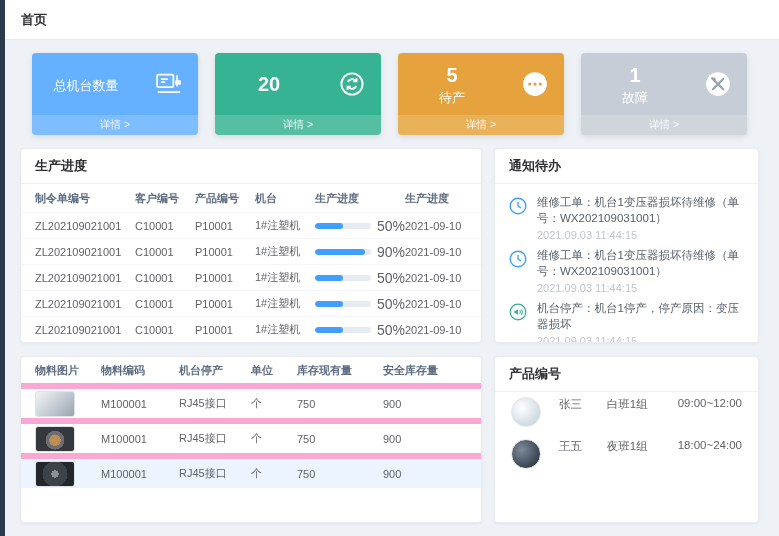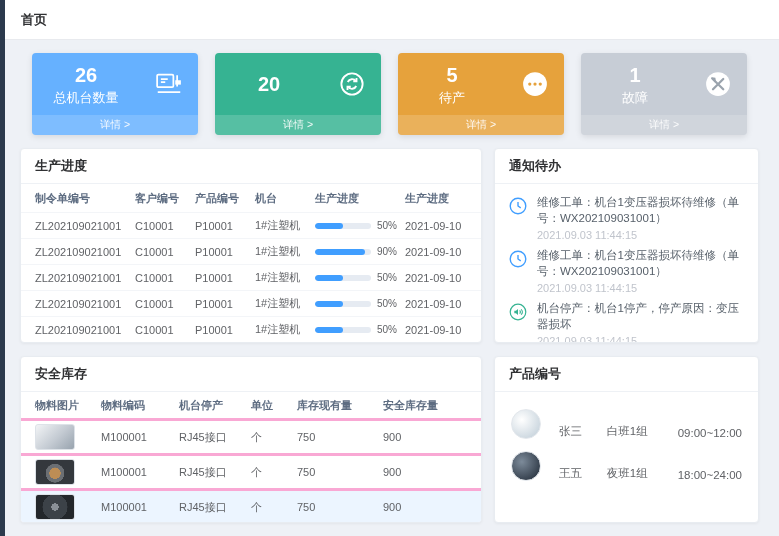--- a/index.html
+++ b/index.html
@@ -35,42 +35,42 @@
   .panel-schedule { flex:1; height:167px; }
 
   
   .table { font-size:11px; color:#606266; }
   .tr { display:grid; grid-template-columns:100px 60px 60px 60px 90px 1fr; align-items:center; height:26px; padding:0 14px; }
   .tr-head { height:28px; color:#5e6d82; font-weight:700; }
   .tbody .tr { border-top:1px solid #f3f5f8; cursor:pointer; }
   .pwrap { display:flex; align-items:center; gap:6px; }
   .ptrack { width:56px; height:6px; border-radius:3px; background:#e6ebf2; overflow:hidden; }
   .pbar { height:100%; border-radius:3px; background:#409eff; }
-  .plabel { font-size:10px; color:#606266; }
+  .plabel { font-size:14px; color:#606266; }
 
   
   .notices-body { padding:4px 0 0 0; overflow:hidden; }
   .notice { display:flex; gap:8px; padding:7px 12px 0 12px; cursor:pointer; }
   .n-icon { flex:0 0 22px; height:22px; }
   .n-text { font-size:11.5px; color:#57606a; line-height:1.35; }
   .n-time { font-size:11px; color:#c0c4cc; margin-top:3px; }
 
   
   .inv-tr { display:grid; grid-template-columns:66px 78px 72px 46px 86px 1fr; align-items:center; height:35px; padding:0 14px; font-size:11px; color:#606266; }
   .inv-head { height:26px; color:#5e6d82; font-weight:700; }
-  .inv-body .inv-tr { border-top:3px solid #f9a8d4; cursor:pointer; }
+  .inv-body .inv-tr { border-top:6px solid #f9a8d4; cursor:pointer; }
   .inv-tr.hl { background:#ecf5ff; }
   .m-img { width:40px; height:26px; border-radius:3px; border:1px solid #dde2e8; }
   .img-rj45 { background:linear-gradient(135deg,#f2f4f6 0%,#c3cad2 55%,#98a3ae 100%); }
   .img-coil { background:radial-gradient(circle at 50% 55%, #bd8d55 0 24%, #6b6f74 25% 40%, #34383d 41% 100%); }
   .img-speaker { background:radial-gradient(circle at 50% 50%, #8a9097 0 16%, #3c4248 17% 55%, #23272b 56% 100%); }
 
   
   .schedule-body { padding-top:5px; }
-  .s-row { display:flex; align-items:flex-end; height:42px; padding:0 16px; font-size:11.5px; color:#606266; }
+  .s-row { display:flex; align-items:flex-start; height:42px; padding:0 16px; font-size:11.5px; color:#606266; }
   .s-ava { width:30px; height:30px; border-radius:50%; margin-right:18px; border:1px solid #e3e7ec; flex:0 0 30px; }
   .ava-0 { background:radial-gradient(circle at 35% 35%, #ffffff, #cdd8e0 75%); }
   .ava-1 { background:radial-gradient(circle at 35% 35%, #f6d9d3, #dd9a92 78%); }
   .ava-2 { background:radial-gradient(circle at 35% 35%, #7d8b9a, #313c49 78%); }
   .s-name { width:54px; }
   .s-shift { width:80px; }
 </style>
 </head>
 <body>
 
@@ -82,21 +82,20 @@
       <span class="title">首页</span>
     </div>
 
     <div class="content">
 
       <div class="cards">
 
         <div class="card" style="background: rgb(102, 177, 255);">
           <div class="card-top">
             <div class="card-meta">
-              <div class="card-value">26</div>
               <div class="card-label">总机台数量</div>
             </div>
             <div class="card-iconbox">
               <svg width="30" height="30" viewBox="0 0 24 24" fill="none" stroke="#ffffff" stroke-width="1.4">
                 <rect x="2.5" y="4.5" width="13" height="10" rx="1"></rect>
                 <path d="M5.5 8h5.5M5.5 10.5h3.5"></path>
                 <path d="M18.5 5v9"></path>
                 <rect x="17" y="9" width="4.5" height="3.5" fill="#ffffff" stroke="none"></rect>
                 <path d="M3 18.5h18"></path>
               </svg>
@@ -294,21 +293,20 @@
             </div>
 
           </div>
         </div>
 
       </div>
 
       <div class="row">
 
         <div class="panel panel-inventory">
-          <div class="panel-hd">安全库存</div>
           <div>
             <div class="inv-tr inv-head">
               <div>物料图片</div>
               <div>物料编码</div>
               <div>机台停产</div>
               <div>单位</div>
               <div>库存现有量</div>
               <div>安全库存量</div>
             </div>
             <div class="inv-body">

